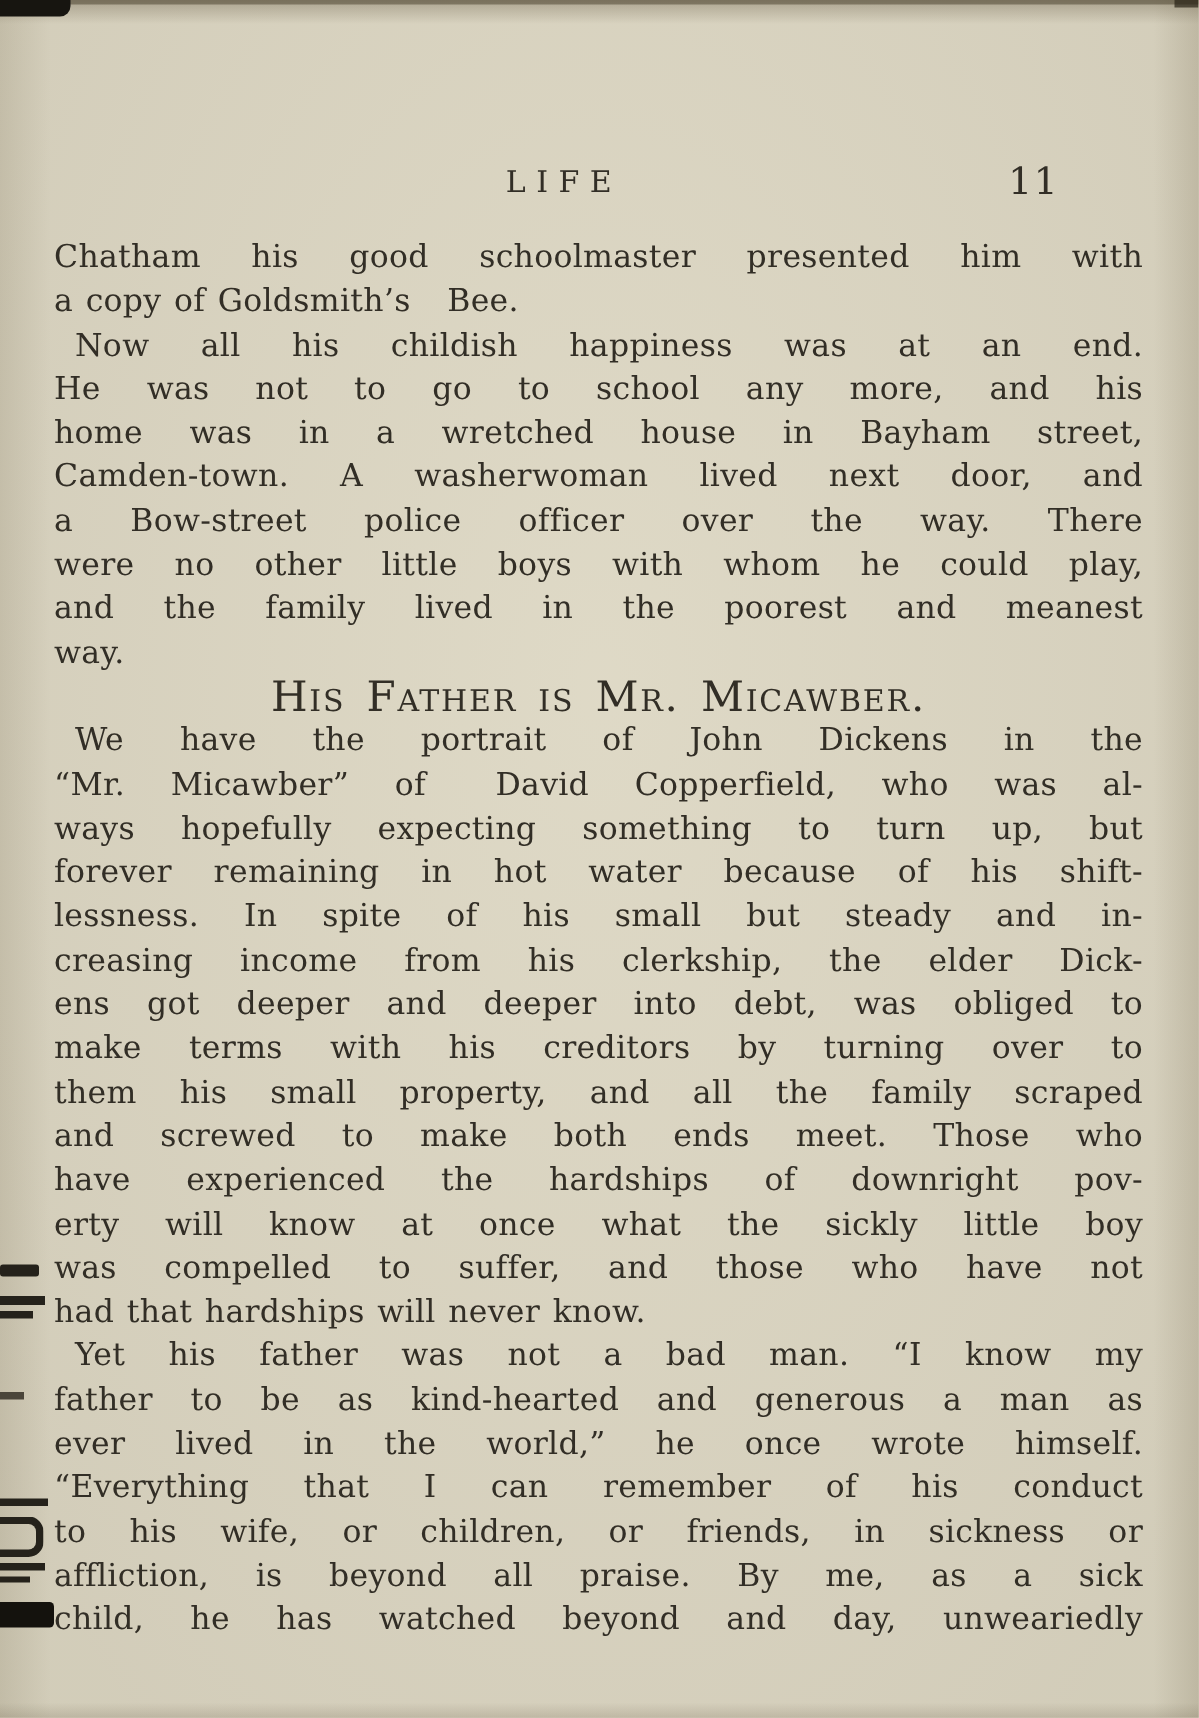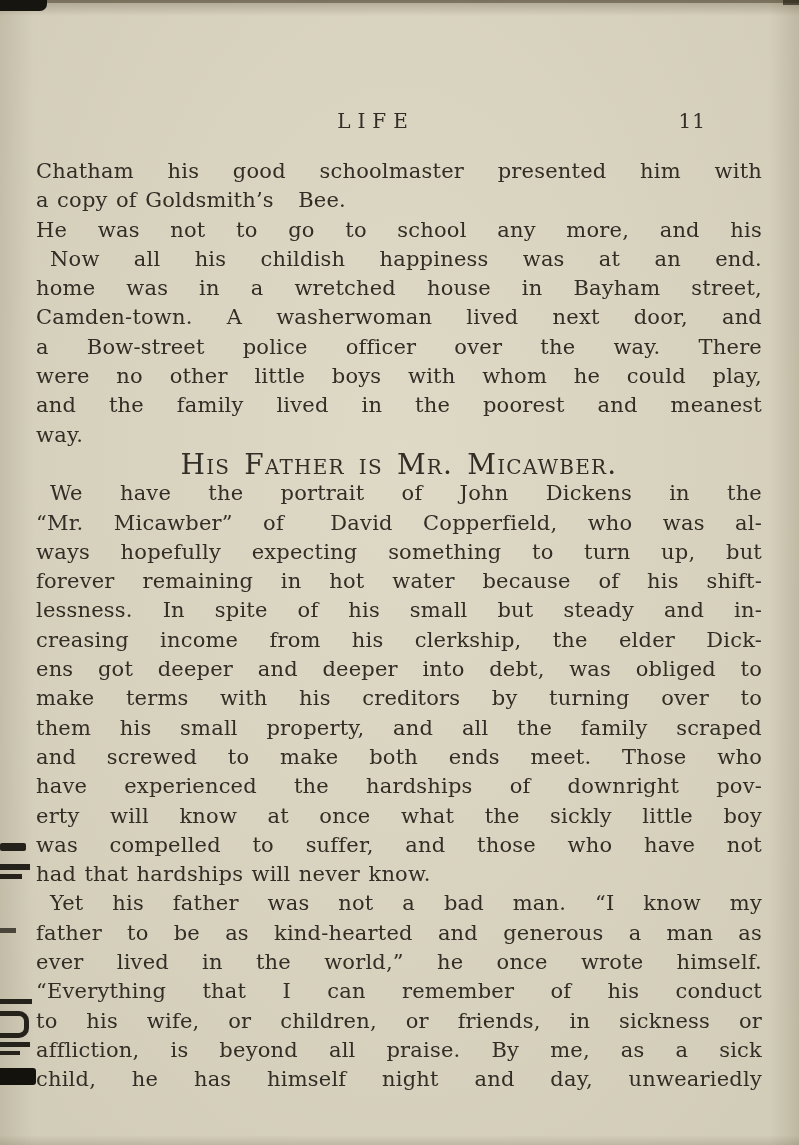--- a/index.html
+++ b/index.html
@@ -32,21 +32,21 @@
   }
   .running-title{
     text-align:center;
     font-size:20px;
     letter-spacing:7px;
     padding-right:46px; 
   }
   .page-number{
     position:absolute;
     top:0;right:56px;
-    font-size:20px;
+    font-size:25px;
     letter-spacing:1px;
   }
   .text-block{
     position:absolute;
     top:157px;left:36px;width:726px;
     font-size:21px;
     line-height:29.3px;
     letter-spacing:0.2px;
     word-spacing:1.5px;
   }
@@ -94,22 +94,22 @@
 <div class="page">
 
   <div class="header">
     <div class="running-title">LIFE</div>
     <div class="page-number">11</div>
   </div>
 
   <div class="text-block">
       <div class="line just"><span>Chatham his good schoolmaster presented him with</span></div>
       <div class="line"><span>a copy of Goldsmith’s </span><span class="italic">Bee</span><span>.</span></div>
+      <div class="line just indent"><span>Now all his childish happiness was at an end.</span></div>
       <div class="line just"><span>He was not to go to school any more, and his</span></div>
-      <div class="line just indent"><span>Now all his childish happiness was at an end.</span></div>
       <div class="line just"><span>home was in a wretched house in Bayham street,</span></div>
       <div class="line just"><span>Camden-town.  A washerwoman lived next door, and</span></div>
       <div class="line just"><span>a Bow-street police officer over the way.  There</span></div>
       <div class="line just"><span>were no other little boys with whom he could play,</span></div>
       <div class="line just"><span>and the family lived in the poorest and meanest</span></div>
       <div class="line"><span>way.</span></div>
       <div class="section-heading">His Father is Mr. Micawber.</div>
       <div class="line just indent"><span>We have the portrait of John Dickens in the</span></div>
       <div class="line just"><span>“Mr. Micawber” of </span><span class="italic">David Copperfield,</span><span> who was al-</span></div>
       <div class="line just"><span>ways hopefully expecting something to turn up, but</span></div>
@@ -123,21 +123,21 @@
       <div class="line just"><span>have experienced the hardships of downright pov-</span></div>
       <div class="line just"><span>erty will know at once what the sickly little boy</span></div>
       <div class="line just"><span>was compelled to suffer, and those who have not</span></div>
       <div class="line"><span>had that hardships will never know.</span></div>
       <div class="line just indent"><span>Yet his father was not a bad man.  “I know my</span></div>
       <div class="line just"><span>father to be as kind-hearted and generous a man as</span></div>
       <div class="line just"><span>ever lived in the world,” he once wrote himself.</span></div>
       <div class="line just"><span>“Everything that I can remember of his conduct</span></div>
       <div class="line just"><span>to his wife, or children, or friends, in sickness or</span></div>
       <div class="line just"><span>affliction, is beyond all praise.  By me, as a sick</span></div>
-      <div class="line just"><span>child, he has himself night and day, unweariedly</span></div>
+      <div class="line just"><span>child, he has watched beyond and day, unweariedly</span></div>
     </div>
 
   <div class="art a-topline"></div>
   <div class="art a-corner-tl"></div>
   <div class="art a-corner-tr"></div>
   <div class="art a-dash1"></div>
   <div class="art a-bar1"></div>
   <div class="art a-bar2"></div>
   <div class="art a-dash2"></div>
   <div class="art a-underscore"></div>

